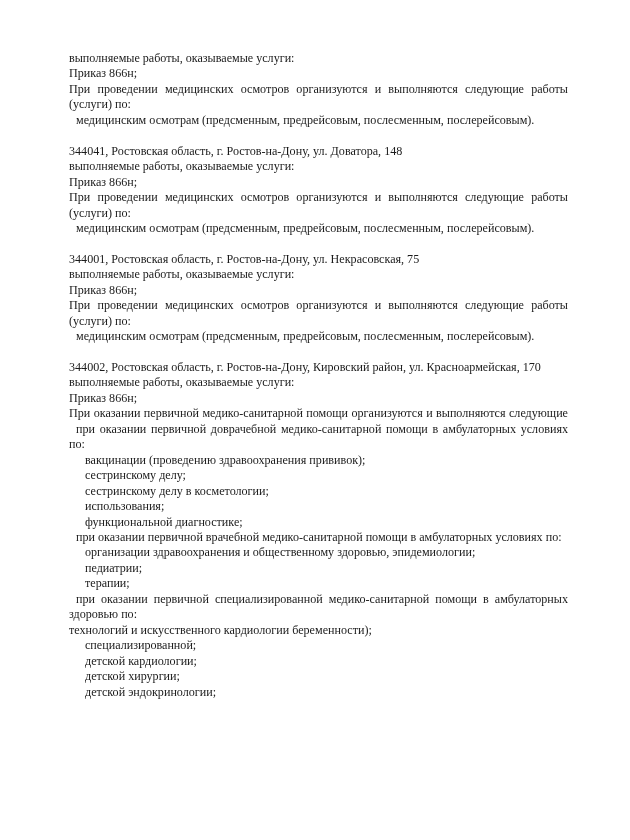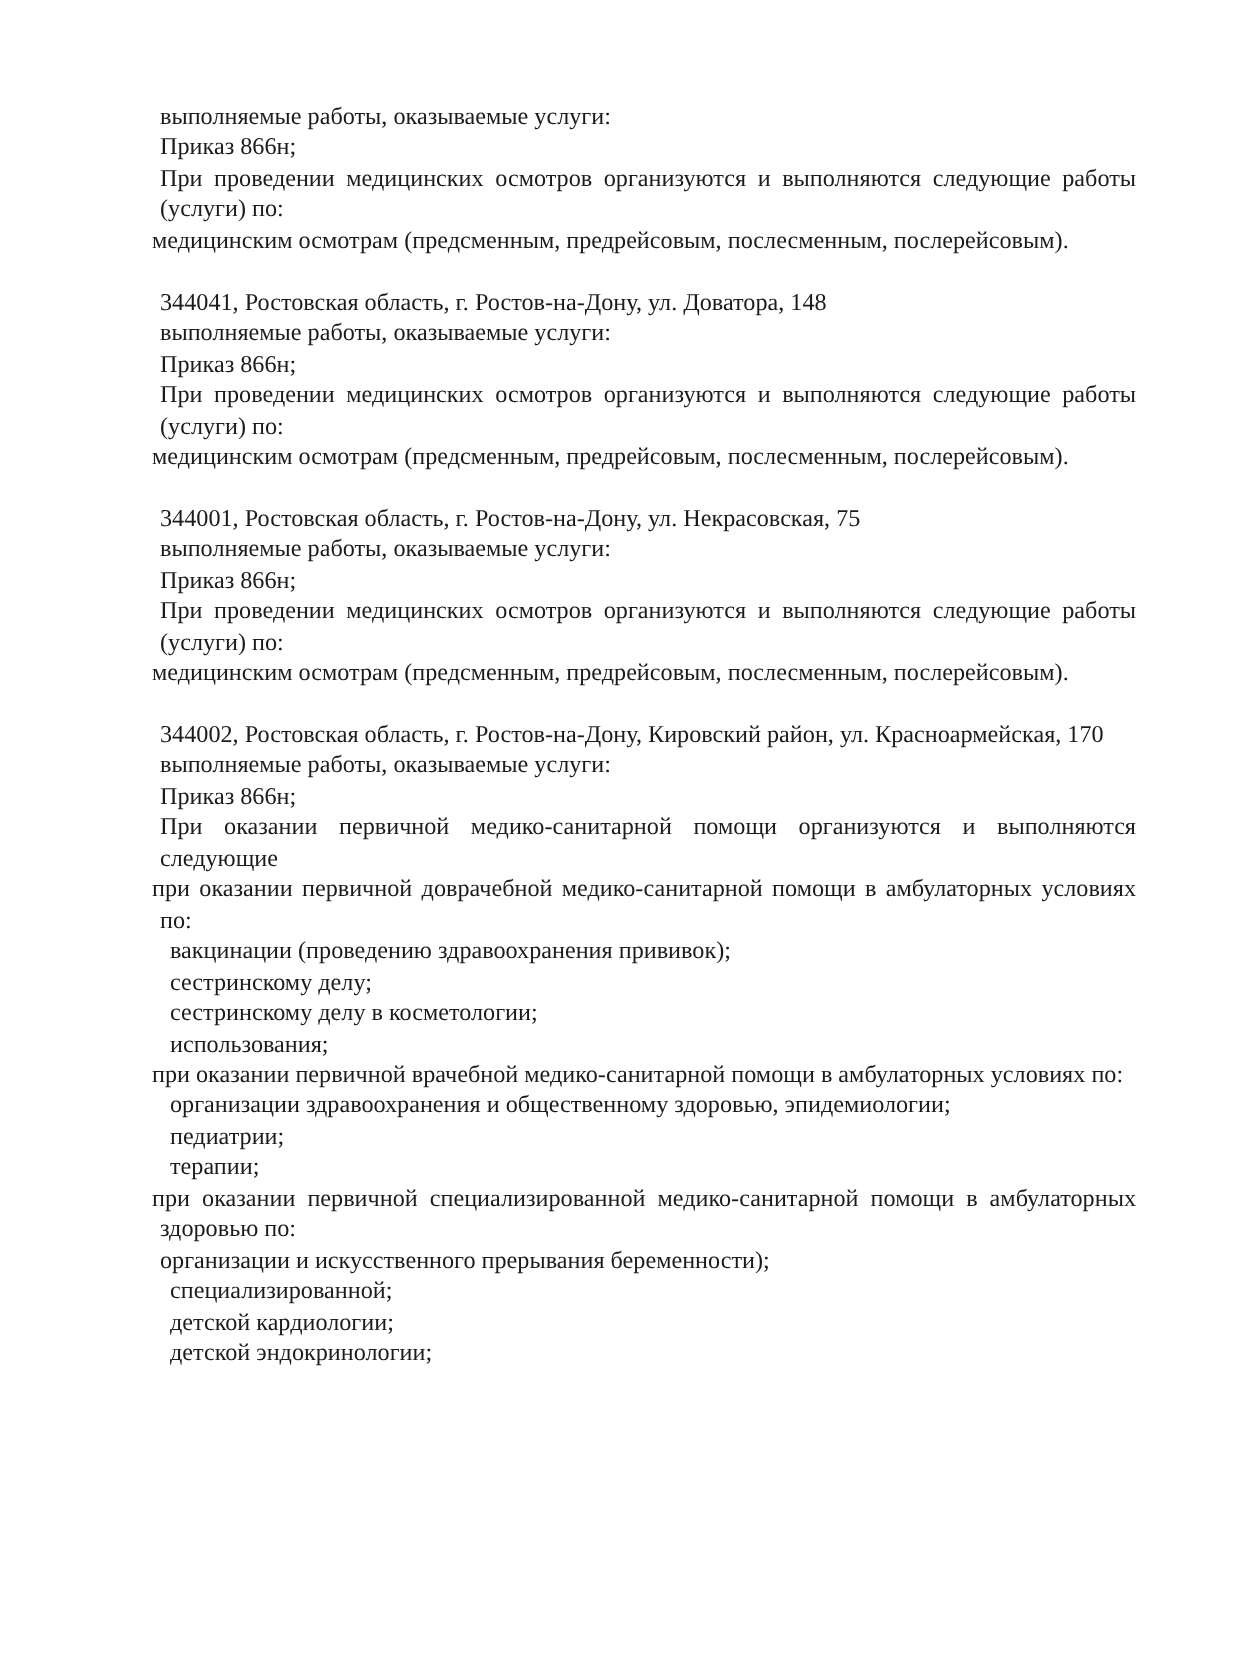--- a/index.html
+++ b/index.html
@@ -33,21 +33,21 @@
     margin: 0;
     padding: 0;
     white-space: nowrap;
     text-align: left;
   }
   .line.stretch {
     white-space: normal;
     text-align: justify;
     text-align-last: justify;
   }
-  .indent-0 { padding-left: 0; margin-left: 11px; }
+  .indent-0 { padding-left: 0; }
   .indent-1 { padding-left: 7px; }
   .indent-2 { padding-left: 16px; }
 </style>
 </head>
 <body>
 
 <div class="page">
   <div class="doc">
       <div class="section">
         <p class="line indent-0">выполняемые работы, оказываемые услуги:</p>
@@ -76,25 +76,27 @@
         <p class="line indent-0">344002, Ростовская область, г. Ростов-на-Дону, Кировский район, ул. Красноармейская, 170</p>
         <p class="line indent-0">выполняемые работы, оказываемые услуги:</p>
         <p class="line indent-0">Приказ 866н;</p>
         <p class="line indent-0 stretch">При оказании первичной медико-санитарной помощи организуются и выполняются следующие</p>
         <p class="line indent-1 stretch">при оказании первичной доврачебной медико-санитарной помощи в амбулаторных условиях</p>
         <p class="line indent-0">по:</p>
         <p class="line indent-2">вакцинации (проведению здравоохранения прививок);</p>
         <p class="line indent-2">сестринскому делу;</p>
         <p class="line indent-2">сестринскому делу в косметологии;</p>
         <p class="line indent-2">использования;</p>
+        <p class="line indent-2">функциональной диагностике;</p>
         <p class="line indent-1">при оказании первичной врачебной медико-санитарной помощи в амбулаторных условиях по:</p>
         <p class="line indent-2">организации здравоохранения и общественному здоровью, эпидемиологии;</p>
         <p class="line indent-2">педиатрии;</p>
         <p class="line indent-2">терапии;</p>
         <p class="line indent-1 stretch">при оказании первичной специализированной медико-санитарной помощи в амбулаторных</p>
         <p class="line indent-0">здоровью по:</p>
-        <p class="line indent-0">организации и искусственного прерывания беременности);</p>
+        <p class="line indent-0">технологий и искусственного кардиологии беременности);</p>
         <p class="line indent-2">специализированной;</p>
         <p class="line indent-2">детской кардиологии;</p>
+        <p class="line indent-2">детской хирургии;</p>
         <p class="line indent-2">детской эндокринологии;</p>
       </div>
     </div>
 </div>
 
 </body></html>

